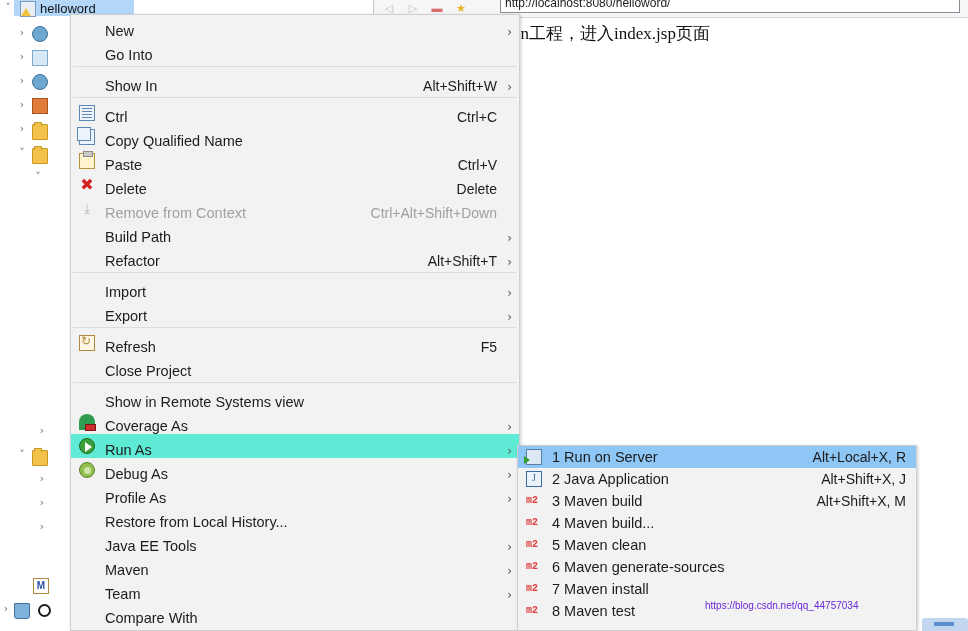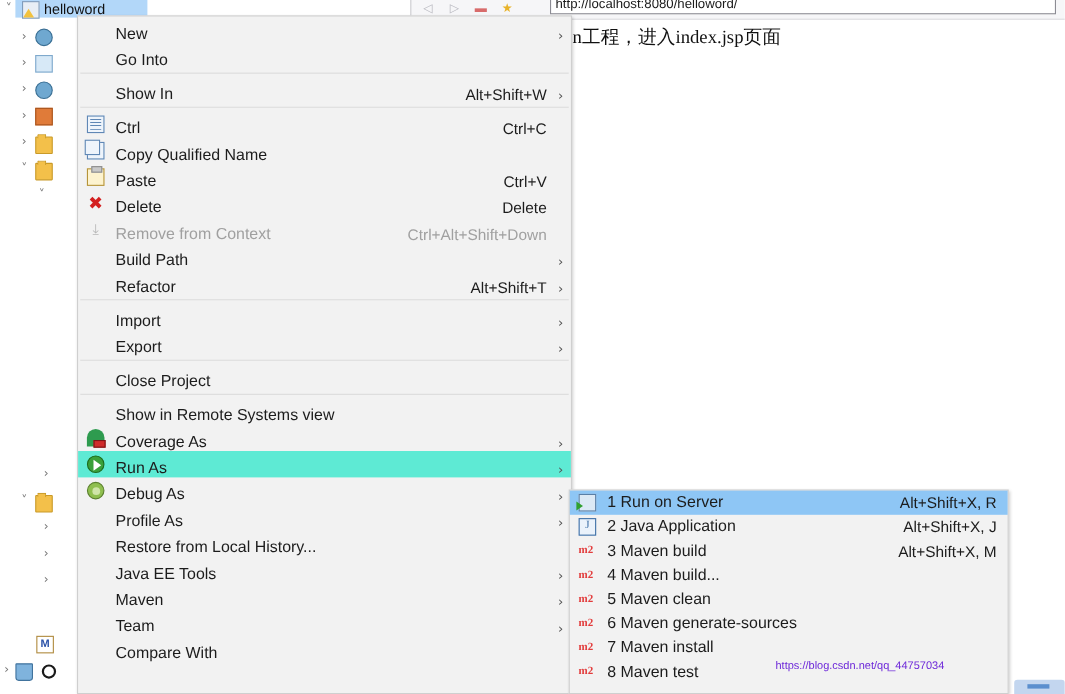--- a/index.html
+++ b/index.html
@@ -127,21 +127,21 @@
   #sub-menu { left: 517px; top: 445px; width: 400px; height: 186px; }
   .smi {
     position: relative; display: flex; align-items: center;
     height: 22px; padding: 0 8px 0 34px; font-size: 14.5px; color: #1c1c1c;
     white-space: nowrap; cursor: default;
   }
   .smi.selected { background: #8ec6f5; }
   .smi .accel { position: absolute; right: 10px; font-size: 14px; color:#1c1c1c; }
   .smi .micon { position:absolute; left: 8px; top: 3px; width:16px; height:16px; }
   .g-m2 { color:#e23b3b; font-size:10px; font-weight:bold; line-height:16px;
-          font-family:Liberation Serif, serif; }
+          font-family:Liberation Mono, monospace; }
   .g-server{ background:#dce9f5; border:1px solid #5a7fa6; }
   .g-server:after{content:"";position:absolute;left:-3px;top:6px;width:0;height:0;
      border-left:6px solid #2fa02f;border-top:4px solid transparent;border-bottom:4px solid transparent;}
   .g-javaapp{ background:#eaf2fb; border:1px solid #3c6ea5; }
   .g-javaapp:after{content:"J";position:absolute;left:5px;top:0px;font-size:10px;color:#3c6ea5;
      font-family:"Liberation Serif", serif;}
 
   .watermark {
     position: absolute; left: 705px; top: 600px;
     font-size: 10px; color: #6d28d9; white-space: nowrap;
@@ -287,20 +287,25 @@
       <div class="mi">
         <span class="label">Import</span>
         <span class="arrow">›</span>
       </div>
       <div class="mi">
         <span class="label">Export</span>
         <span class="arrow">›</span>
       </div>
       <div class="sep"></div>
       <div class="mi">
+        <span class="micon g-refresh"></span>
+        <span class="label">Refresh</span>
+        <span class="accel">F5</span>
+      </div>
+      <div class="mi">
         <span class="label">Close Project</span>
       </div>
       <div class="sep"></div>
       <div class="mi">
         <span class="label">Show in Remote Systems view</span>
       </div>
       <div class="mi">
         <span class="micon g-coverage"></span>
         <span class="label">Coverage As</span>
         <span class="arrow">›</span>
@@ -336,21 +341,21 @@
       </div>
       <div class="mi">
         <span class="label">Compare With</span>
       </div>
     </div>
 
   <div class="menu" id="sub-menu">
       <div class="smi selected">
         <span class="micon g-server"></span>
         <span class="label">1 Run on Server</span>
-        <span class="accel">Alt+Shift+X, R</span>
+        <span class="accel">Alt+Local+X, R</span>
       </div>
       <div class="smi">
         <span class="micon g-javaapp"></span>
         <span class="label">2 Java Application</span>
         <span class="accel">Alt+Shift+X, J</span>
       </div>
       <div class="smi">
         <span class="micon g-m2">m2</span>
         <span class="label">3 Maven build</span>
         <span class="accel">Alt+Shift+X, M</span>

